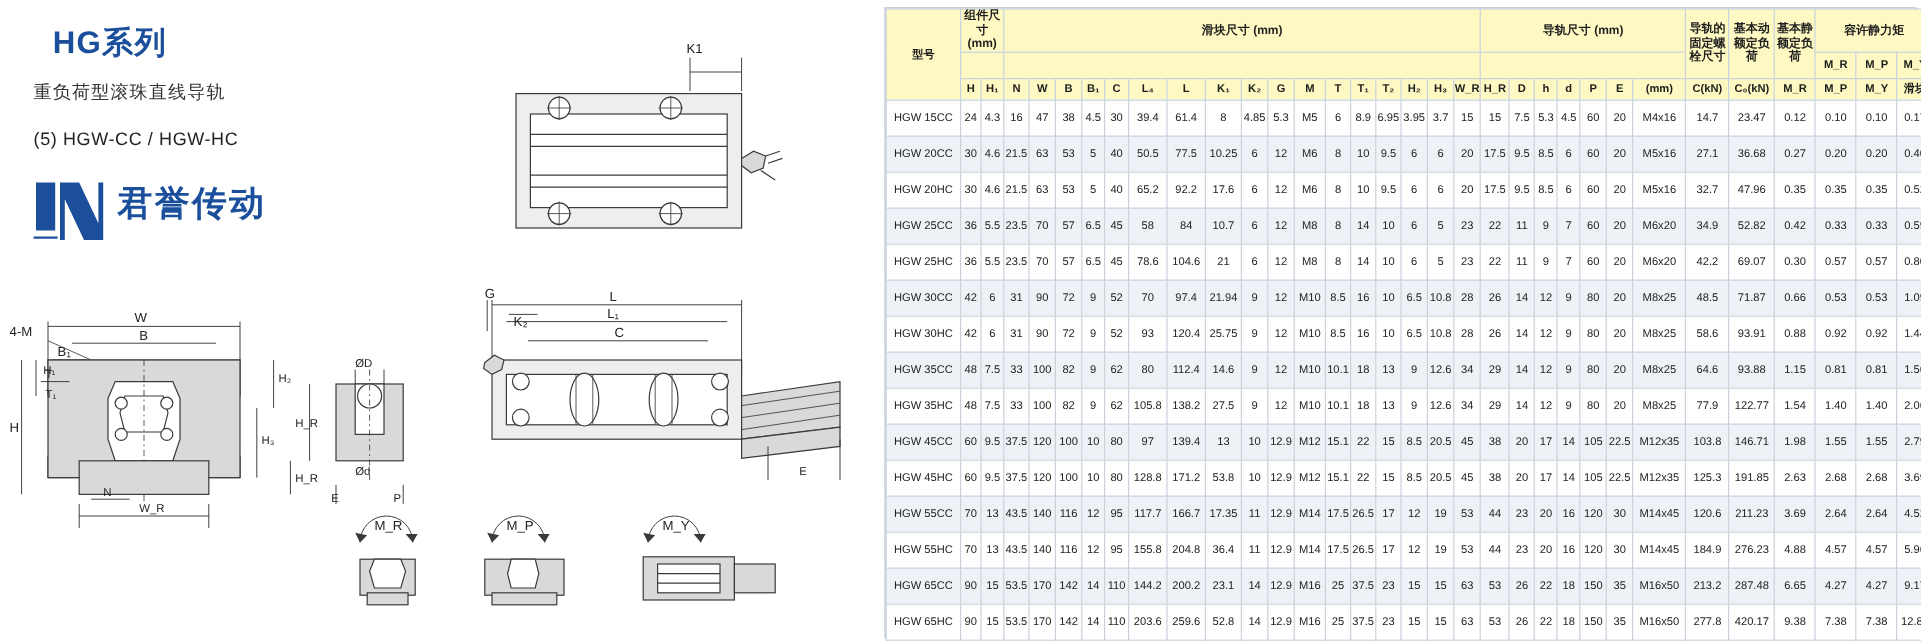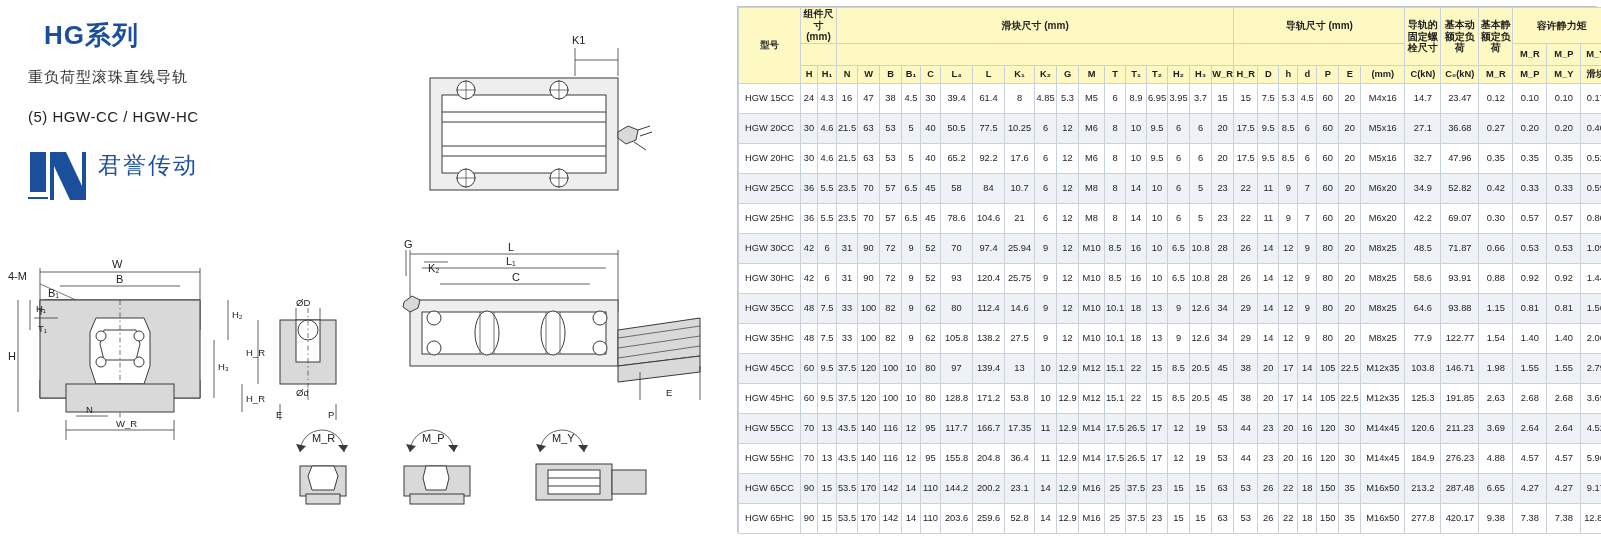--- a/index.html
+++ b/index.html
@@ -7,21 +7,21 @@
   .page{position:relative;width:1601px;height:536px;}
 
   
   .left{position:absolute;left:0;top:0;width:745px;height:536px;}
   .title{position:absolute;left:44px;top:18px;font-size:26px;font-weight:bold;color:#1b4f9c;letter-spacing:1px;}
   .subtitle{position:absolute;left:28px;top:68px;font-size:15px;color:#333;letter-spacing:1px;}
   .model-line{position:absolute;left:28px;top:108px;font-size:15px;color:#222;letter-spacing:.5px;}
 
   .logo{position:absolute;left:26px;top:148px;width:210px;height:62px;}
   .logo svg{display:block;}
-  .logo-text{position:absolute;left:72px;top:2px;font-size:23px;font-weight:normal;color:#1b4f9c;letter-spacing:2px;text-align:center;}
+  .logo-text{position:absolute;left:72px;top:2px;font-size:29px;font-weight:bold;color:#1b4f9c;letter-spacing:2px;text-align:center;}
   .logo-sub{position:absolute;left:74px;top:36px;font-size:13px;color:#1b4f9c;letter-spacing:1.3px;}
   svg.dw{position:absolute;left:0;top:0;width:745px;height:536px;pointer-events:none;}
   svg.dw text{font-family:"Liberation Sans",sans-serif;font-size:11px;fill:#222;}
   svg.dw .tiny{font-size:9.5px;}
   svg.dw line,svg.dw rect,svg.dw path,svg.dw circle,svg.dw ellipse,svg.dw polyline,svg.dw polygon{fill:none;stroke:#3a3a3a;stroke-width:1;}
   svg.dw .fillgrey{fill:#d9d9d9;stroke:#3a3a3a;}
   svg.dw .filllight{fill:#eeeeee;stroke:#3a3a3a;}
   svg.dw .fillwhite{fill:#ffffff;stroke:#3a3a3a;}
   svg.dw .dash{stroke-dasharray:5 3 1.5 3;stroke-width:.7;}
   svg.dw .thin{stroke-width:.7;}
@@ -507,21 +507,21 @@
             <td class="model">HGW 30CC</td>
             <td>42</td>
             <td>6</td>
             <td>31</td>
             <td>90</td>
             <td>72</td>
             <td>9</td>
             <td>52</td>
             <td>70</td>
             <td>97.4</td>
-            <td>25.94</td>
+            <td>21.94</td>
             <td>9</td>
             <td>12</td>
             <td>M10</td>
             <td>8.5</td>
             <td>16</td>
             <td>10</td>
             <td>6.5</td>
             <td>10.8</td>
             <td>28</td>
             <td>26</td>

